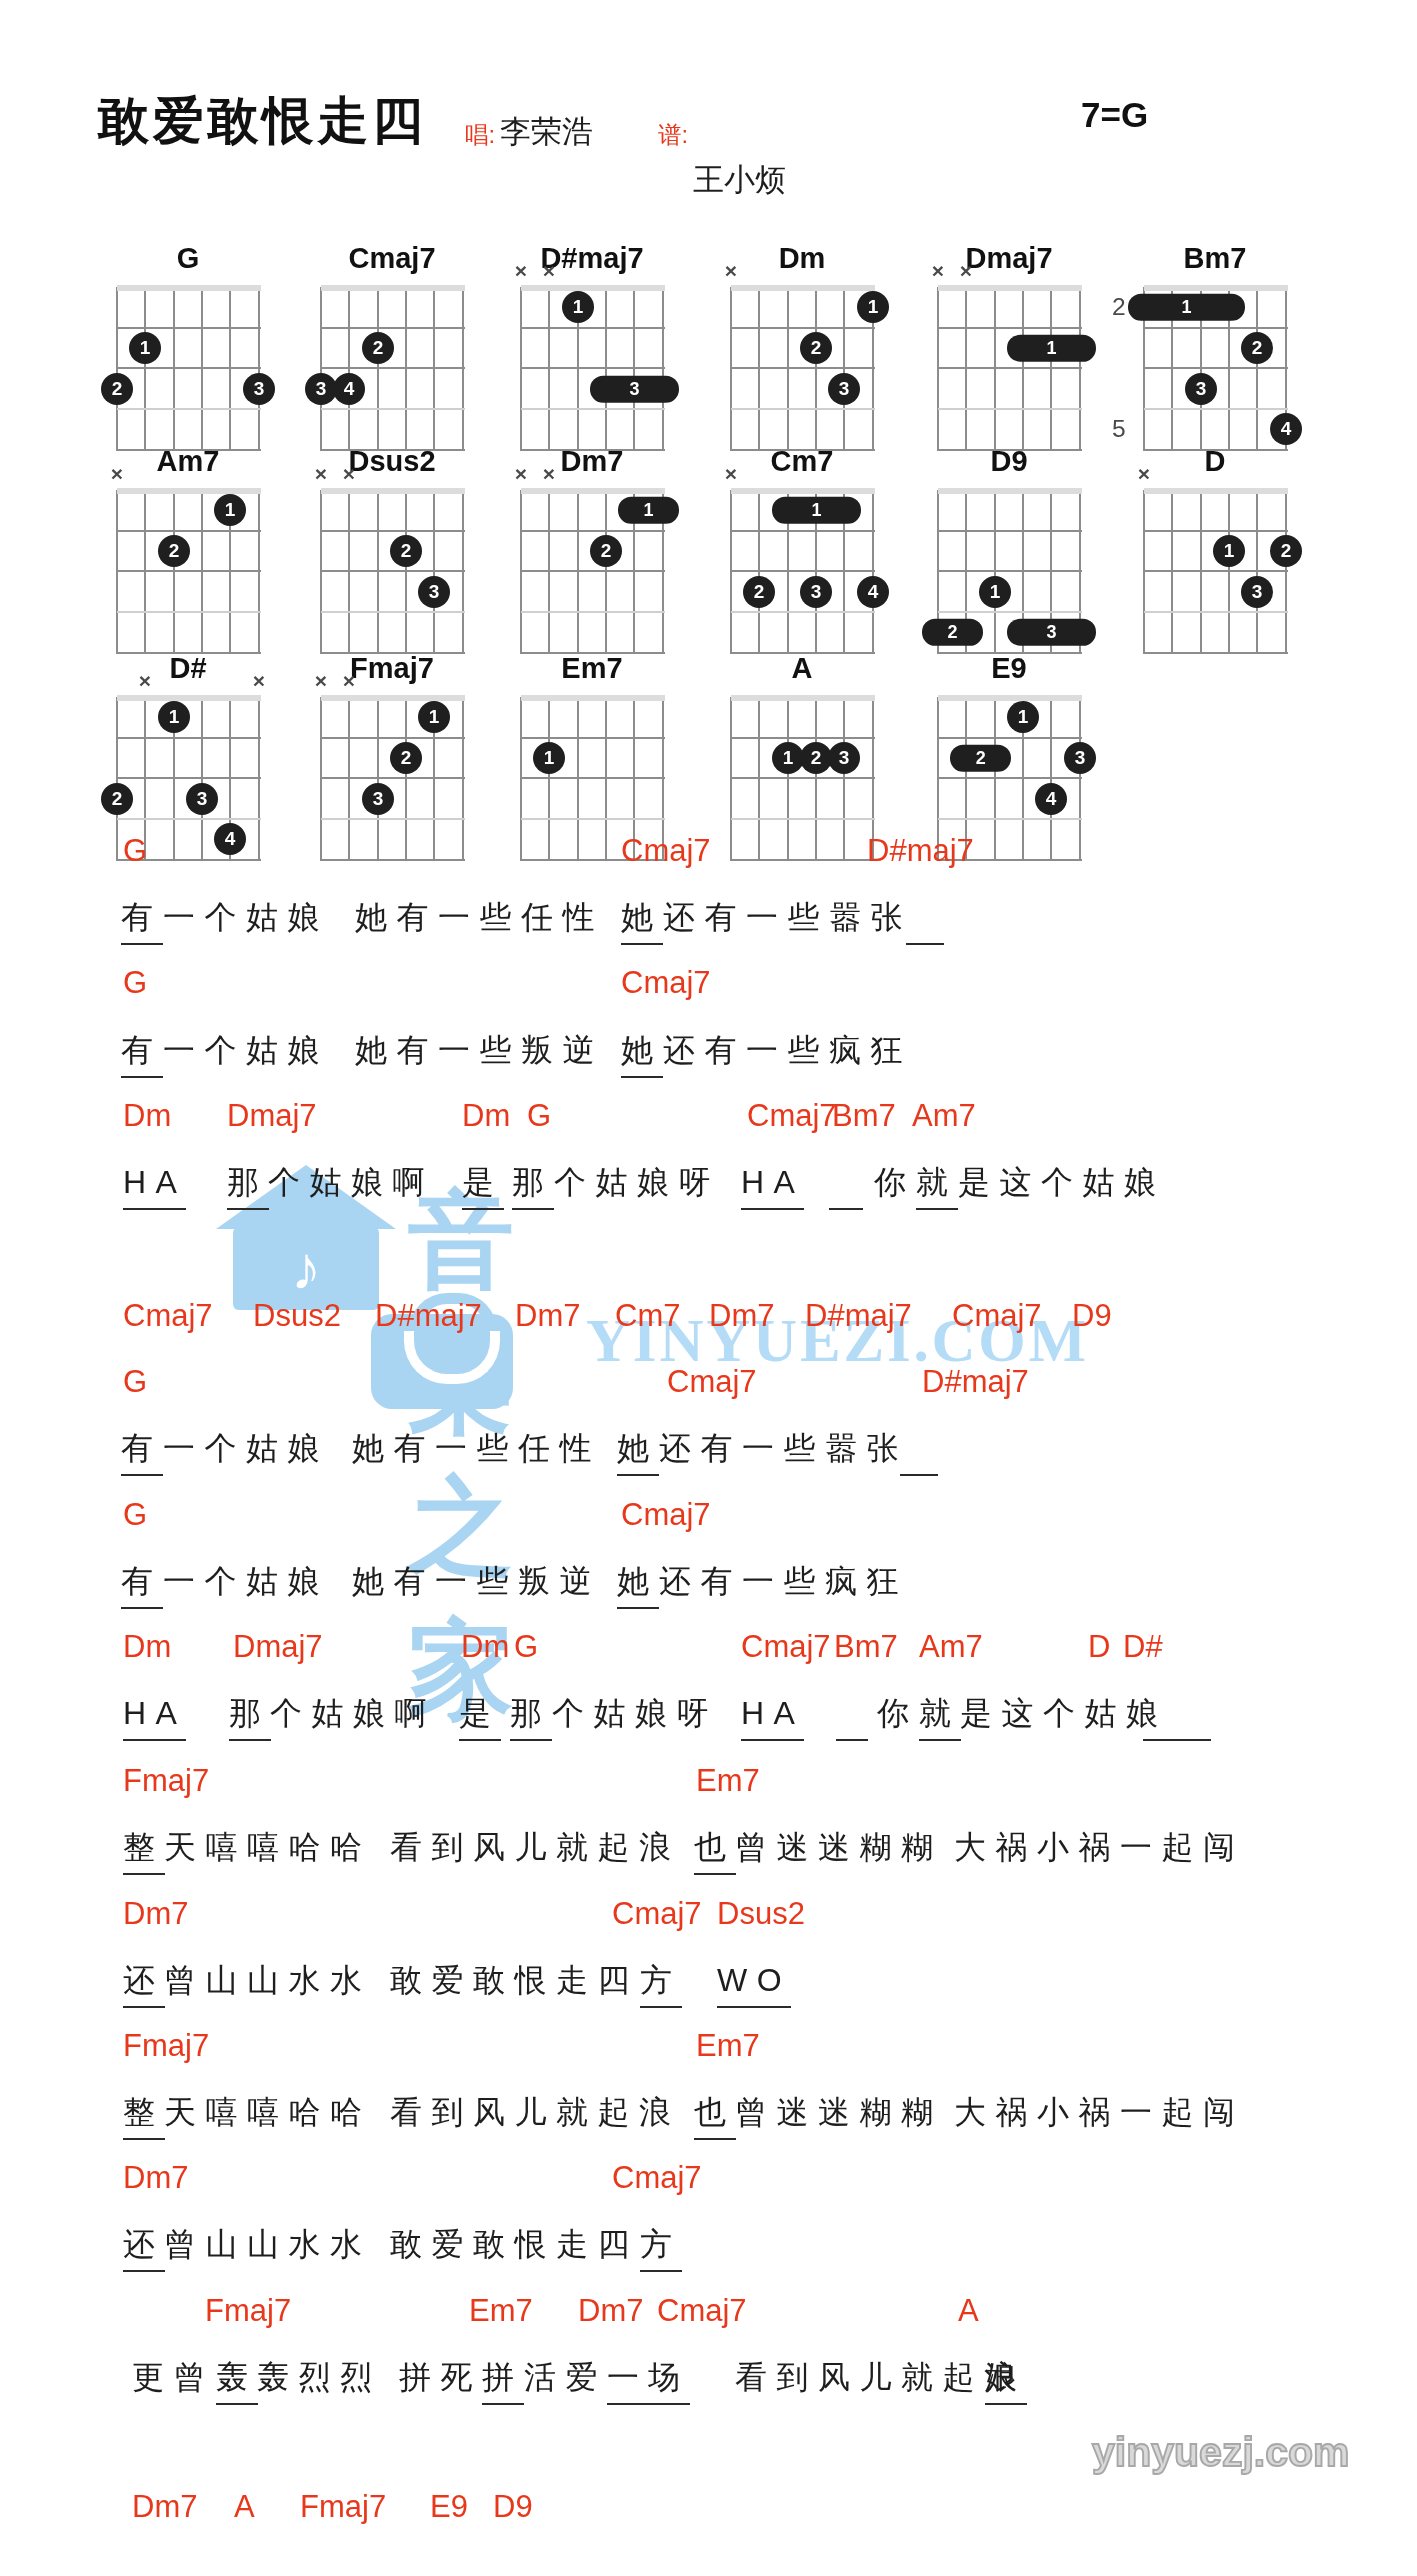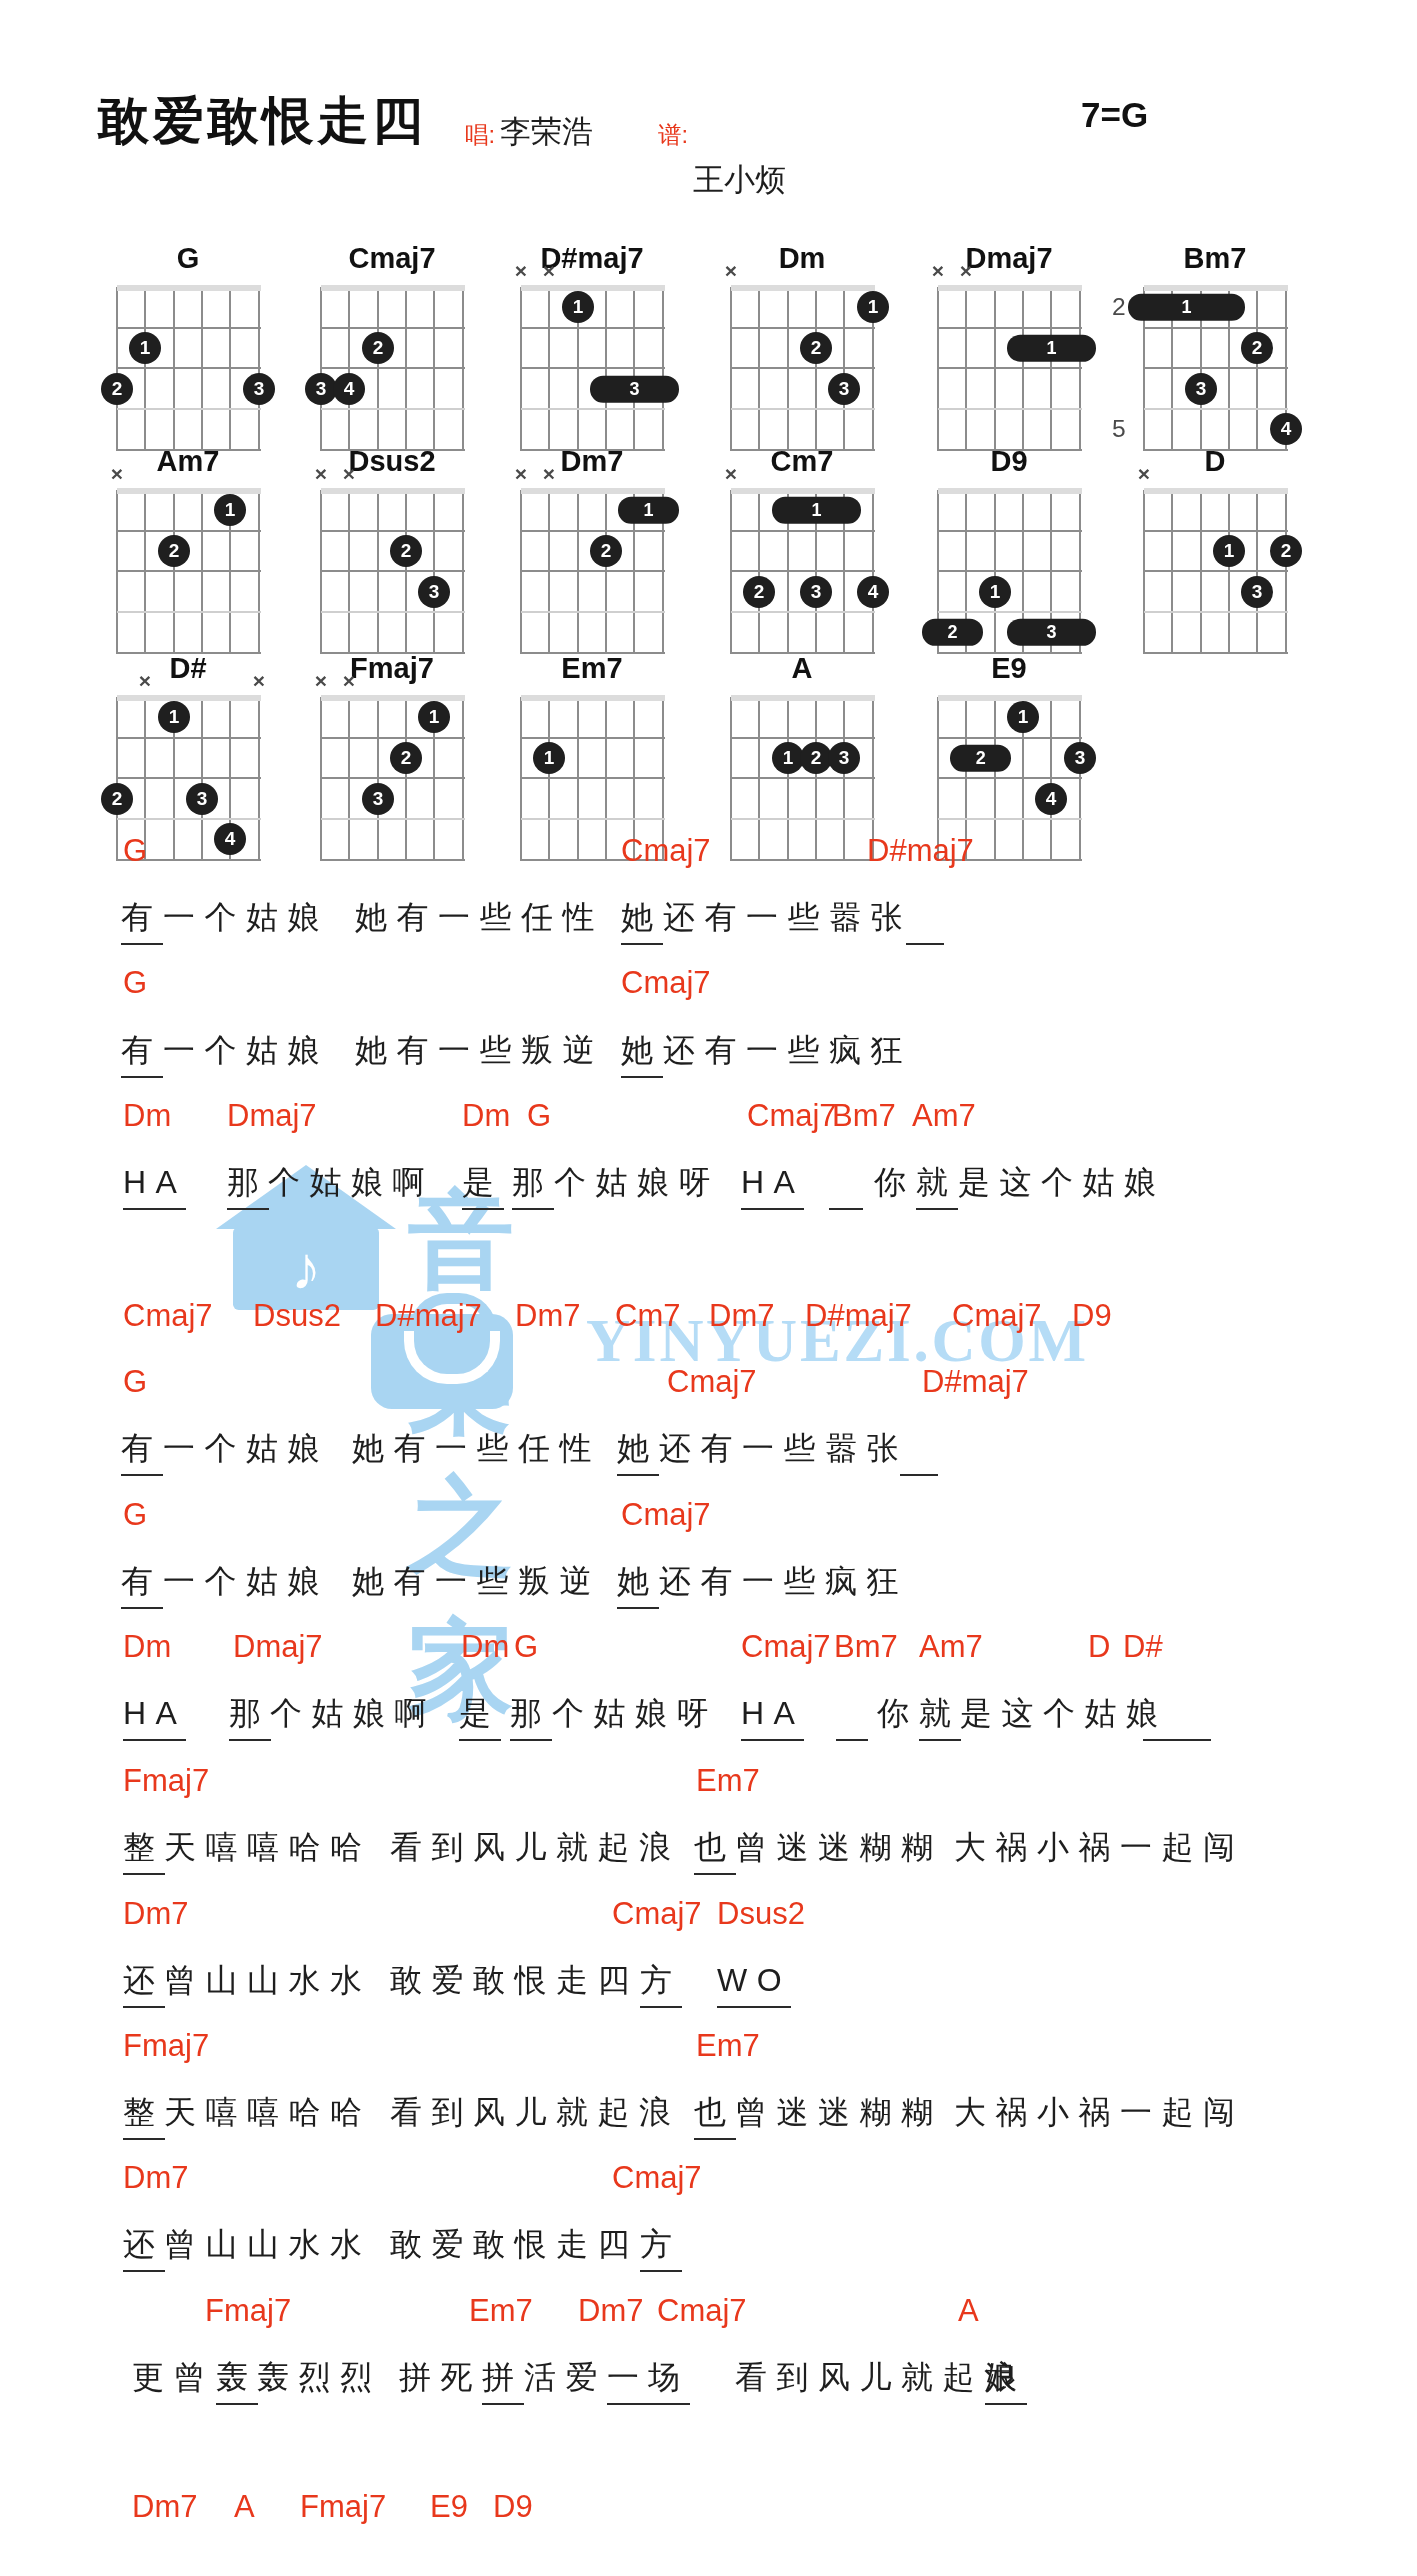--- a/index.html
+++ b/index.html
@@ -565,14 +565,15 @@
     <div class="ln c" style="top: 2486px;">
       <span class="run" style="left: 132px;">Dm7</span>
       <span class="run" style="left: 234px;">A</span>
       <span class="run" style="left: 300px;">Fmaj7</span>
       <span class="run" style="left: 430px;">E9</span>
       <span class="run" style="left: 493px;">D9</span>
     </div>
   </div>
 
 <div class="abs" style="left:1092px;top:2429px;z-index:3;width:326px;">
+  <div id="corner-site" class="corner-txt">yinyuezj.com</div>
 </div>
 
 
 </body></html>

